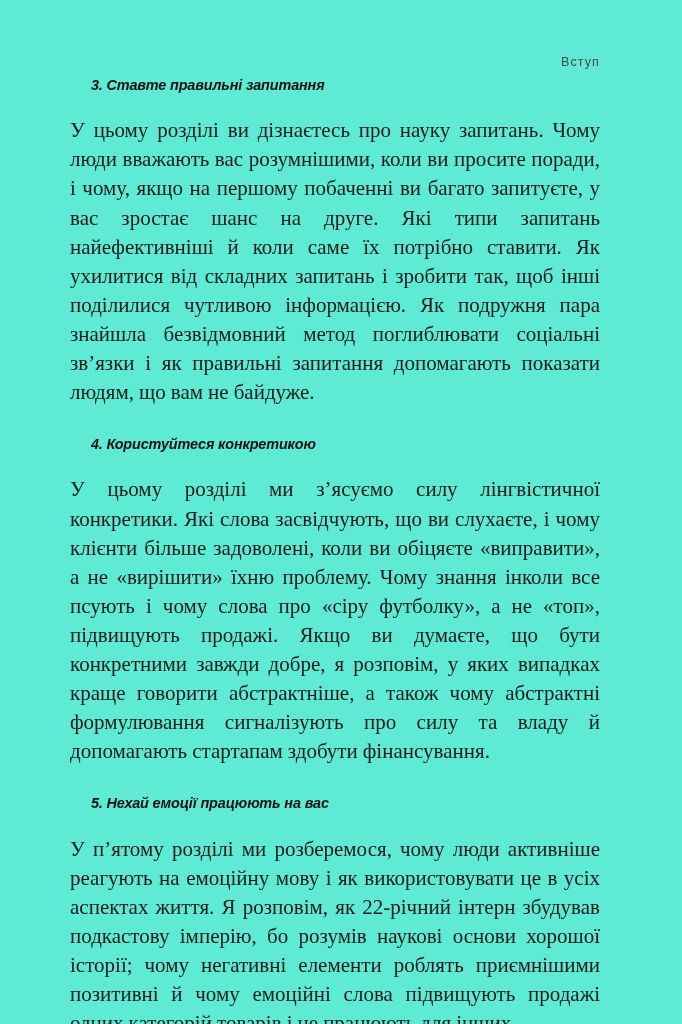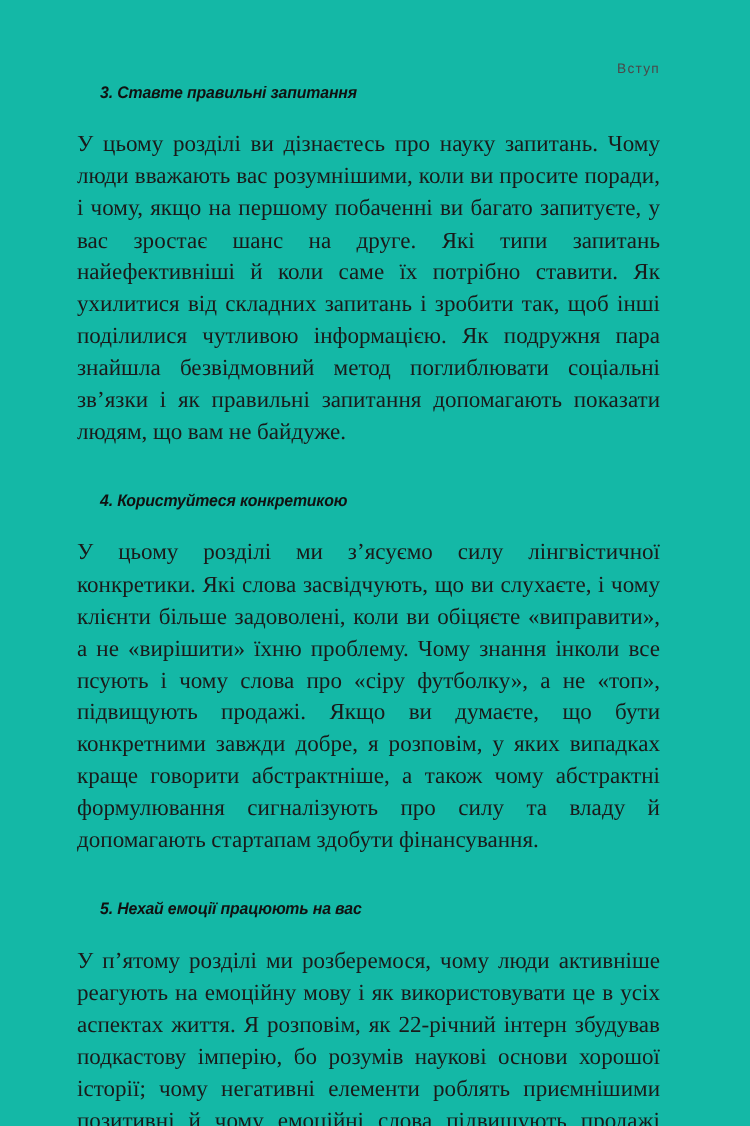--- a/index.html
+++ b/index.html
@@ -5,21 +5,21 @@
 <style>
   html, body {
     margin: 0;
     padding: 0;
     background: #ffffff;
   }
   .page {
     position: relative;
     width: 682px;
     height: 1024px;
-    background: #14b8a6;
+    background: #5eead4;
     overflow: hidden;
     font-family: "Liberation Serif", "DejaVu Serif", serif;
     color: #1a1a1a;
   }
 
   
   .running-header {
     position: absolute;
     top: 56px;
     left: 70px;
@@ -48,21 +48,21 @@
     letter-spacing: -0.15px;
     color: #111111;
     margin: 0 0 22px 0;
     padding-left: 22px;
     line-height: 1.2;
     transform: scaleX(0.95);
     transform-origin: left center;
   }
 
   .block + .block {
-    margin-top: 40px;
+    margin-top: 28px;
   }
 
   p.para {
     margin: 0;
     font-size: 21px;
     line-height: 29.1px;
     text-align: justify;
     text-justify: inter-word;
     hyphens: manual;
     word-spacing: -0.2px;

